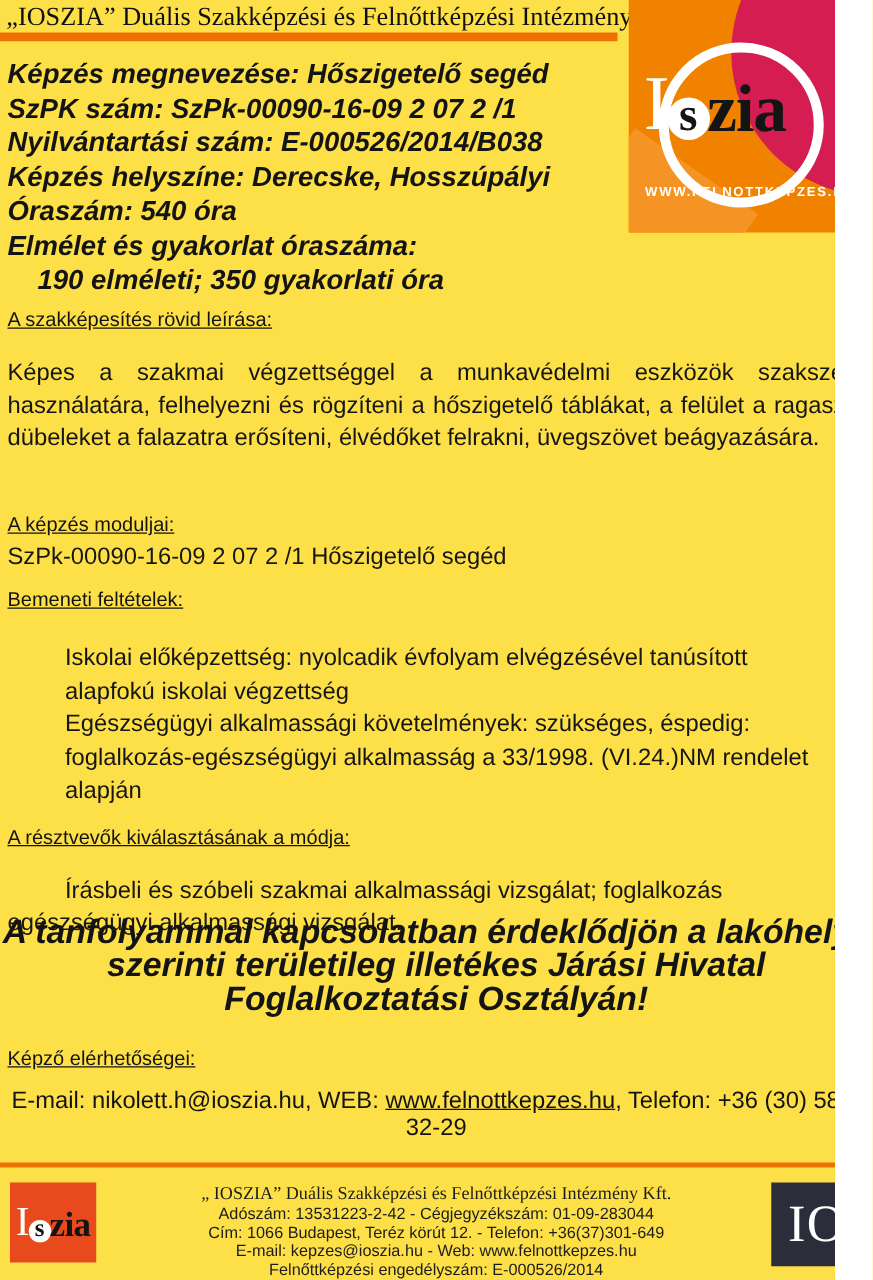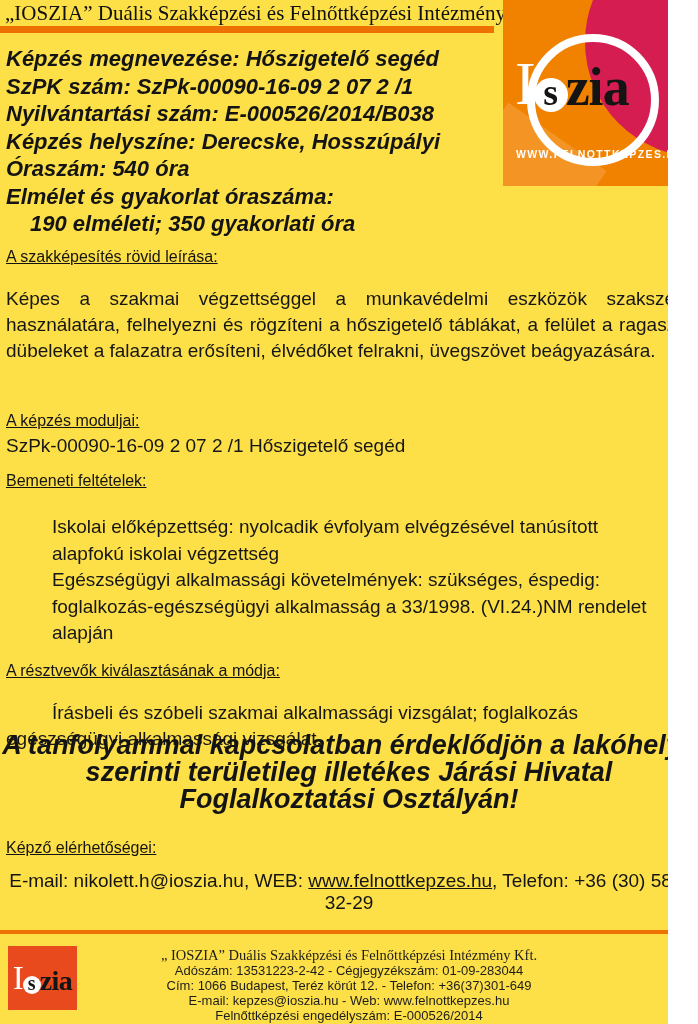--- a/index.html
+++ b/index.html
@@ -127,14 +127,17 @@
   </div>
 
   <div class="footer-center">
     <div class="footer-company">„ IOSZIA” Duális Szakképzési és Felnőttképzési Intézmény Kft.</div>
     <div class="footer-line">Adószám: 13531223-2-42 - Cégjegyzékszám: 01-09-283044</div>
     <div class="footer-line">Cím: 1066 Budapest, Teréz körút 12. - Telefon: +36(37)301-649</div>
     <div class="footer-line">E-mail: kepzes@ioszia.hu - Web: www.felnottkepzes.hu</div>
     <div class="footer-line">Felnőttképzési engedélyszám: E-000526/2014</div>
   </div>
 
+  <div class="footer-logo-right">
+    <span>IO</span>
+  </div>
 
 </div>
 
 </body></html>

